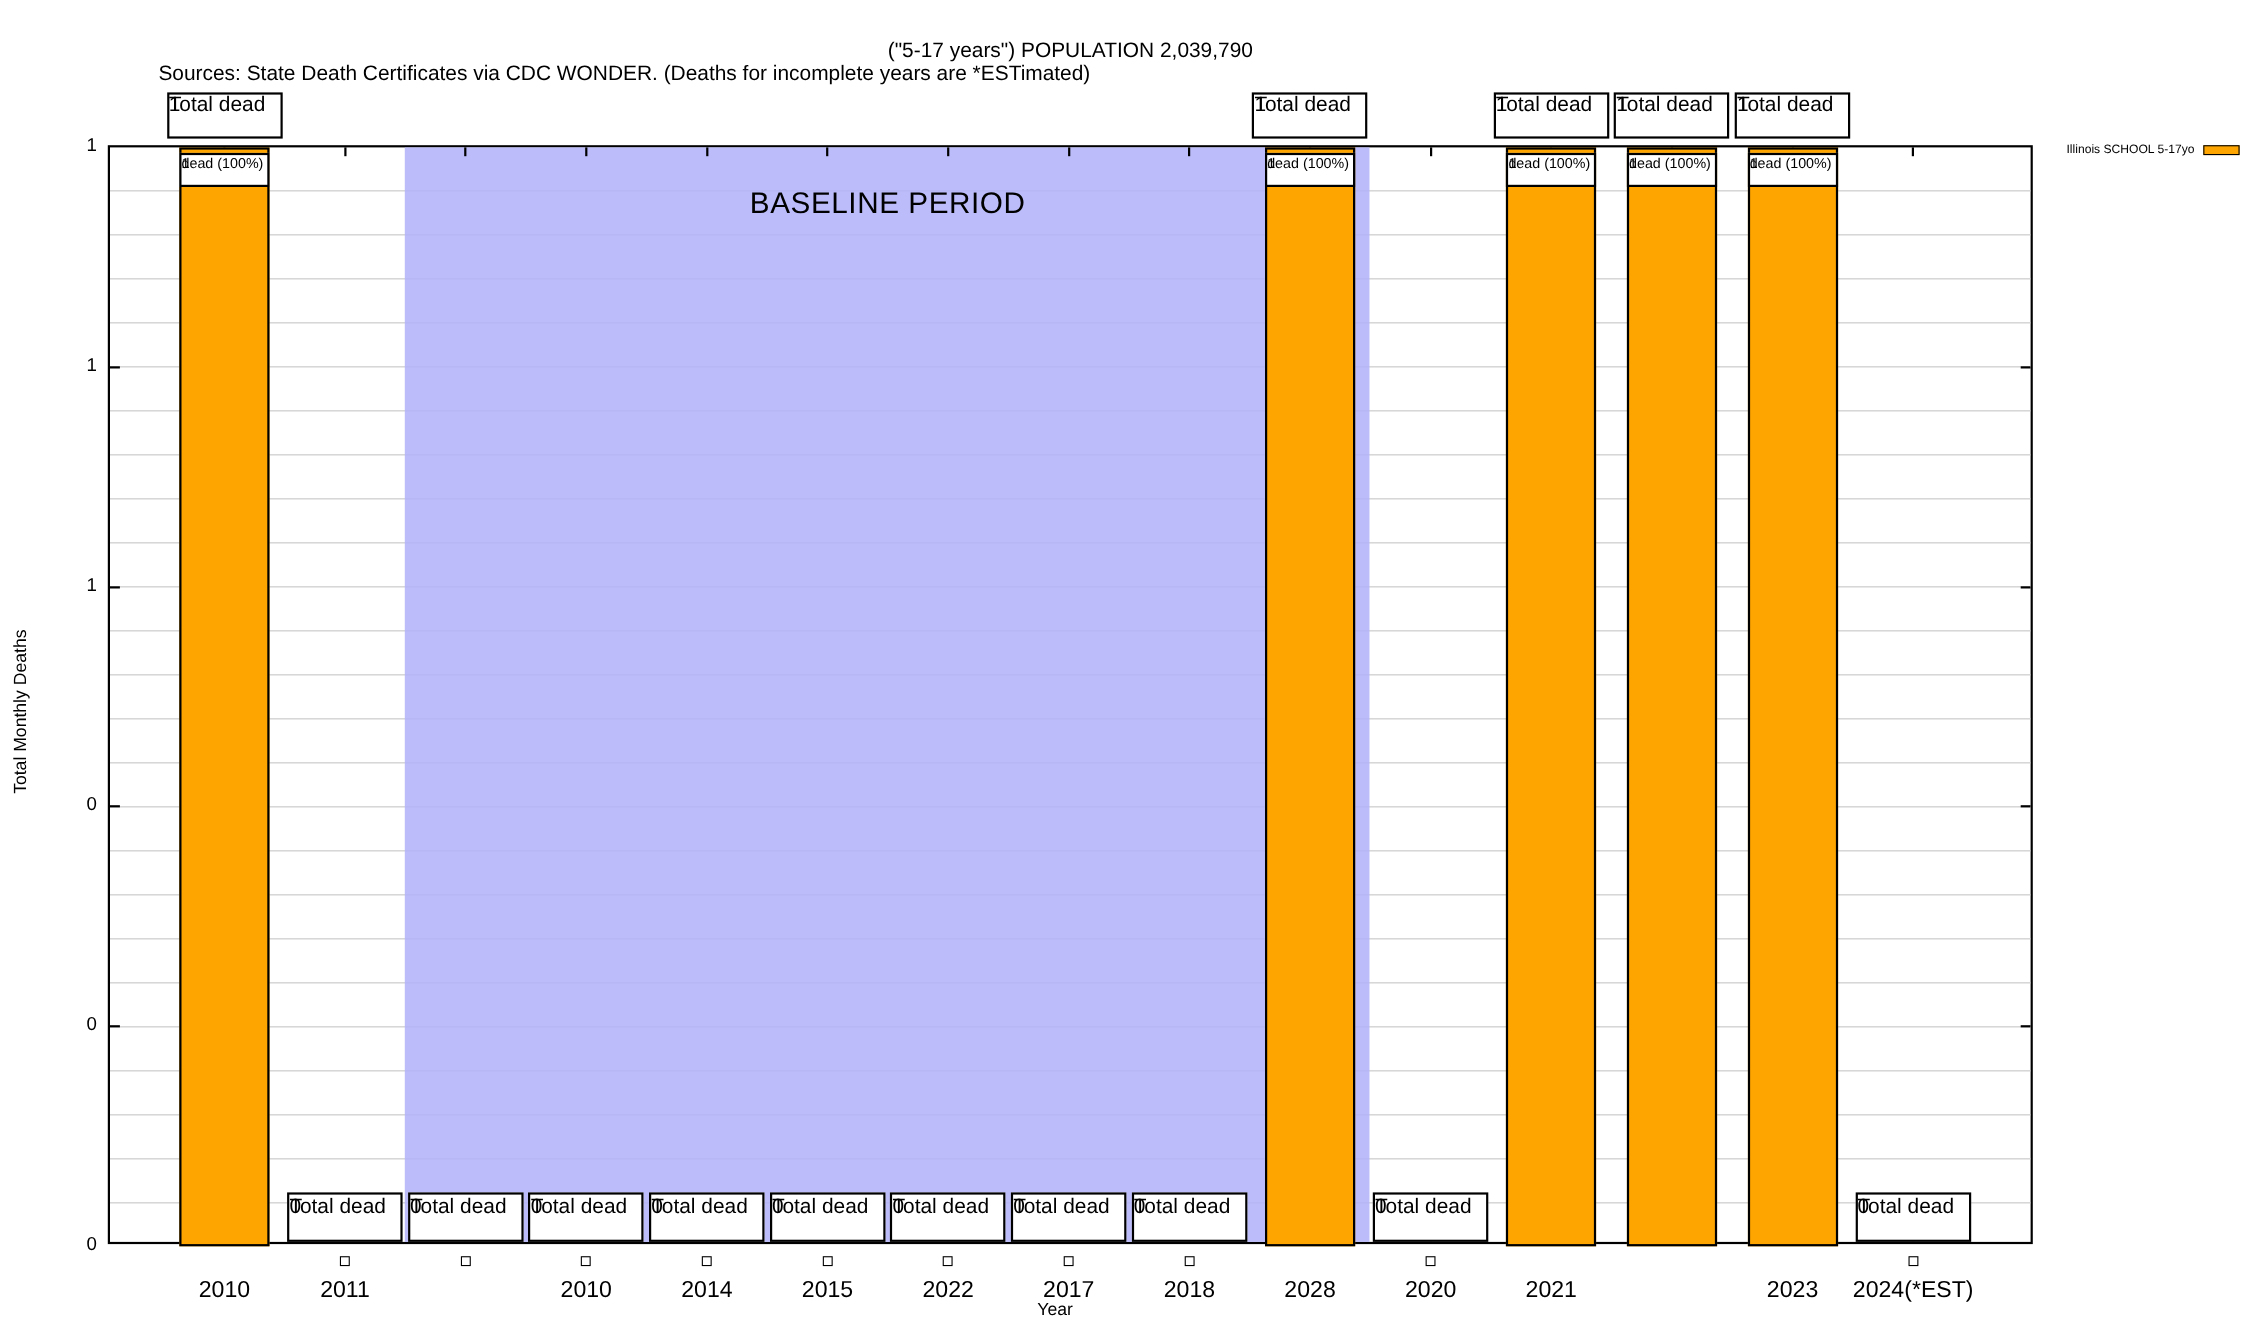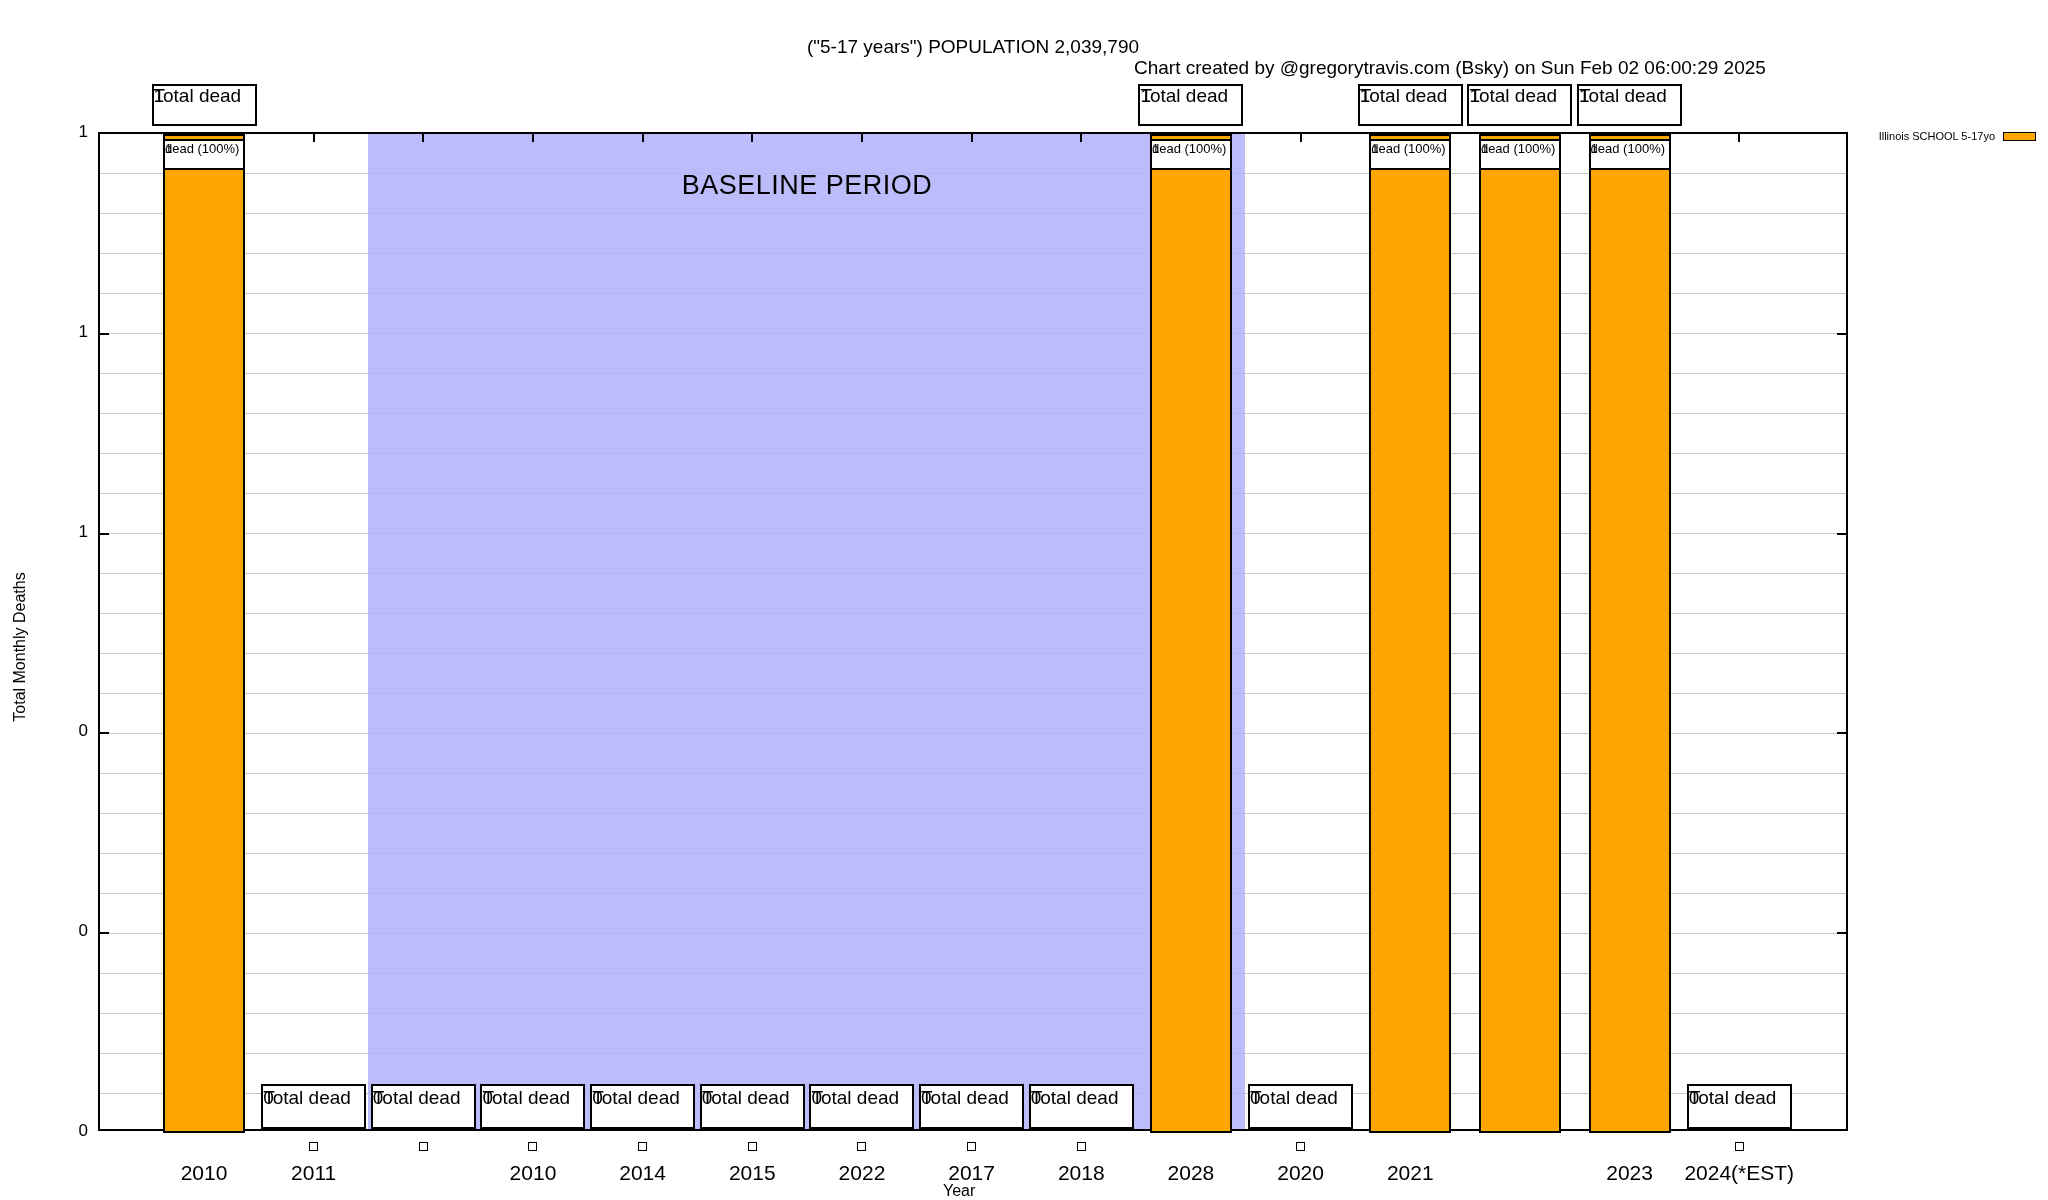--- a/index.html
+++ b/index.html
@@ -33,21 +33,21 @@
     text-align:center;font-size:19px;line-height:20px;white-space:nowrap;}
   .zero-marker{position:absolute;width:9px;height:9px;background:#fff;border:1.5px solid #000;box-sizing:border-box;}
   .xtick-lab{position:absolute;width:160px;text-align:center;font-size:21px;line-height:22px;white-space:nowrap;}
 </style>
 </head>
 <body>
 
 <div id="stage">
 
   <div id="title2" class="abs header-line">("5-17 years") POPULATION 2,039,790</div>
-  <div id="credit" class="abs srcline">Chart created by @gregorytravis.com (Bsky) on Sun Feb 02 06:00:29 2025</div>
+  <div id="sources" class="abs srcline">Sources: State Death Certificates via CDC WONDER. (Deaths for incomplete years are *ESTimated)</div>
 
   <div id="legend" class="abs">
     <span id="legend-label">Illinois SCHOOL 5-17yo</span>
     <span id="legend-swatch" style="background: rgb(255, 165, 0);"></span>
   </div>
 
   <div id="ylabel" class="abs">Total Monthly Deaths</div>
 
   <div id="plot" class="abs">
 

